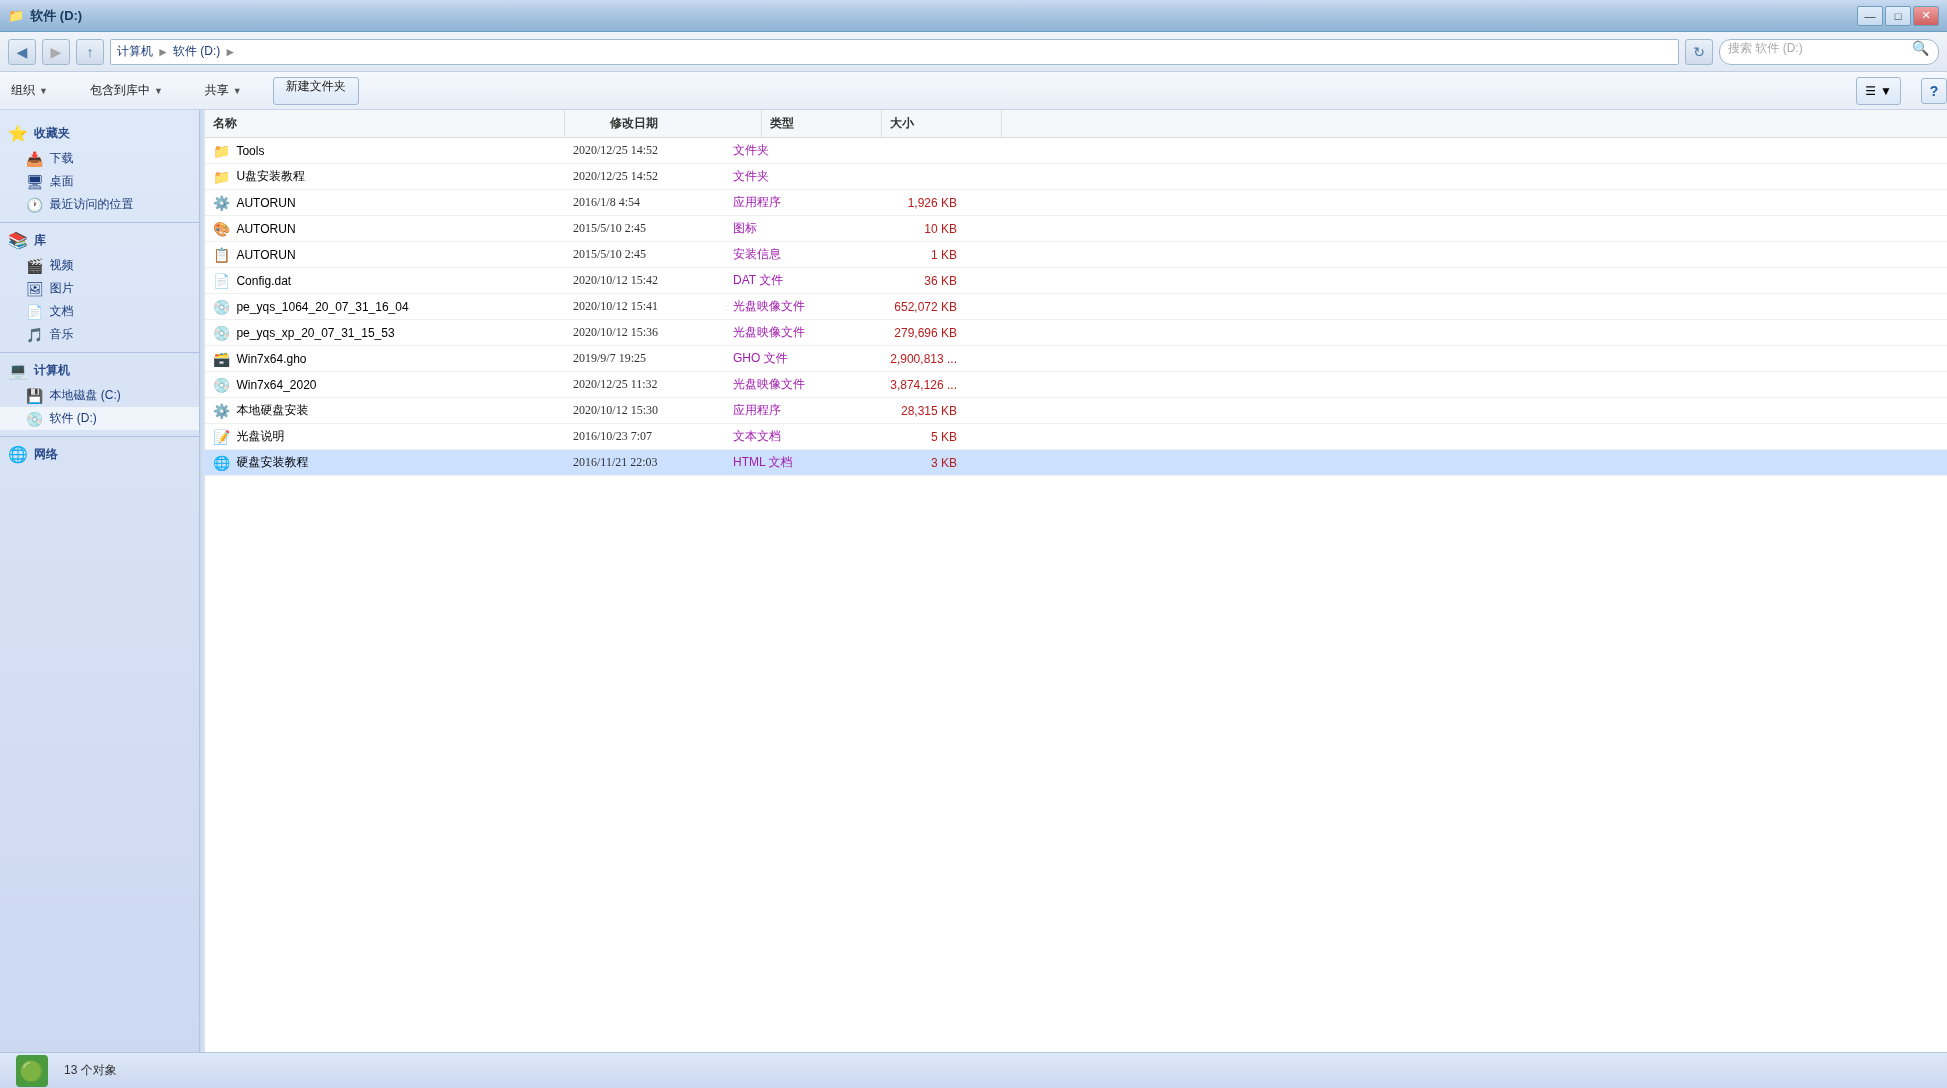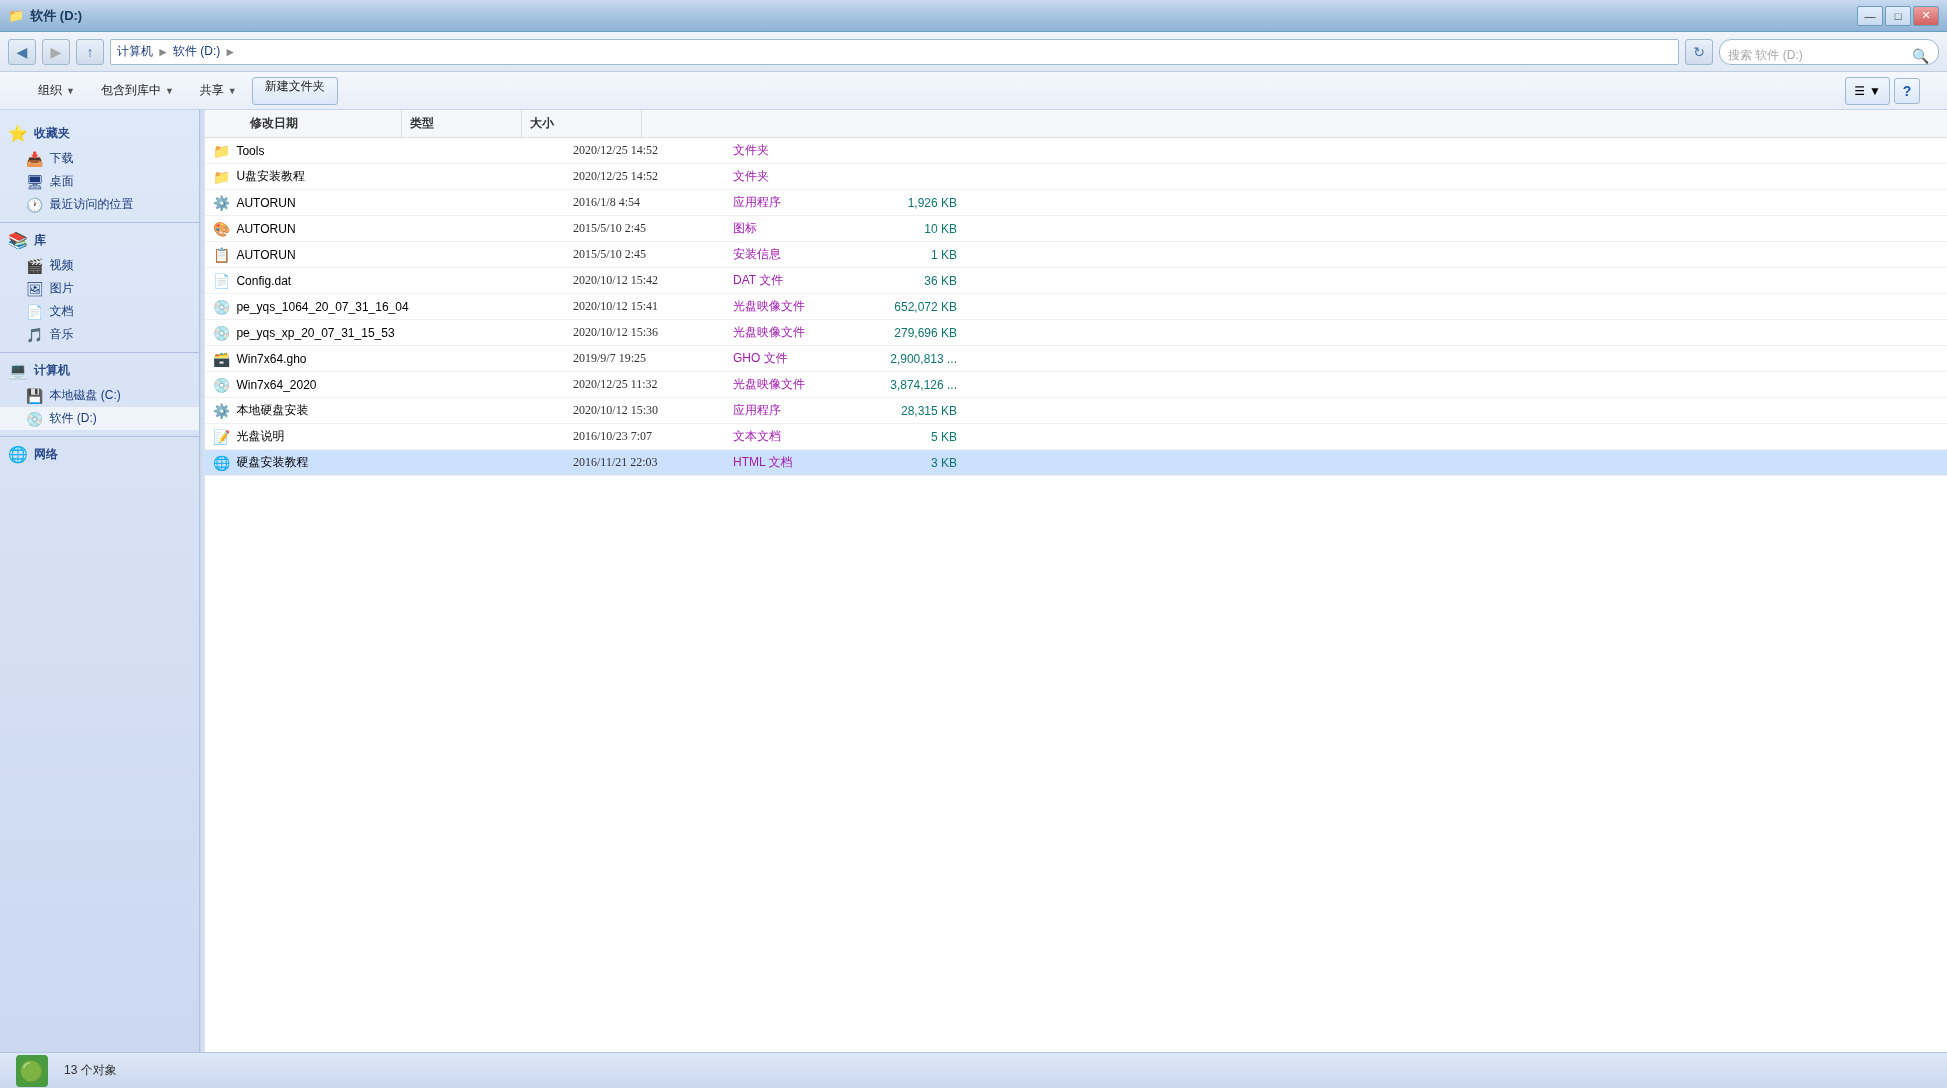--- a/index.html
+++ b/index.html
@@ -104,39 +104,39 @@
       font-size: 14px;
       color: #4a7aaa;
     }
     .search-bar {
       width: 220px;
       height: 26px;
       background: #fff;
       border: 1px solid #a0b8d0;
       border-radius: 12px;
       display: flex;
-      align-items: flex-end;
+      align-items: flex-start;
       padding: 0 8px;
       font-size: 12px;
       color: #aaa;
     }
     .search-icon-wrap {
       margin-left: auto;
       color: #4a7aaa;
       font-size: 14px;
     }
 
     
     .toolbar {
       background: linear-gradient(to bottom, #f5f8fd, #e8eef8);
       height: 38px;
       display: flex;
       align-items: center;
-      padding: 0 27px;
-      gap: 4px;
+      padding: 0 0;
+      gap: 20px;
       border-bottom: 1px solid #c8d4e8;
     }
     .tool-btn {
       height: 28px;
       padding: 0 10px;
       border: 1px solid transparent;
       background: transparent;
       border-radius: 3px;
       cursor: pointer;
       display: flex;
@@ -285,21 +285,21 @@
     .file-row.selected { background: #cce0ff; }
     .file-cell {
       padding: 0 8px;
       white-space: nowrap;
       overflow: hidden;
       text-overflow: ellipsis;
     }
     .file-cell.name { width: 360px; display: flex; align-items: center; gap: 6px; }
     .file-cell.date { width: 160px; color: #333; font-family: Liberation Serif, serif; }
     .file-cell.type { width: 120px; color: #a21caf; }
-    .file-cell.size { width: 120px; text-align: right; color: #0f766e; }
+    .file-cell.size { width: 120px; text-align: right; color: #b91c1c; }
     .file-icon { font-size: 14px; }
     .file-icon.folder { color: #f0c040; }
     .file-icon.exe { color: #4a8adc; }
     .file-icon.icon-file { color: #60a060; }
     .file-icon.inf { color: #888; }
     .file-icon.dat { color: #aaa; }
     .file-icon.iso { color: #cc6020; }
     .file-icon.gho { color: #888; }
     .file-icon.html { color: #e06020; }
     .file-icon.txt { color: #aaa; }
@@ -469,20 +469,23 @@
         <span>网络</span>
       </div>
     </div>
   </div>
 
   <div class="divider-v"></div>
 
   <div class="file-area">
 
     <div class="file-list-header">
+      <div class="col-header col-name">
+        <span>名称</span>
+      </div>
       <div class="col-header col-date">
         <span>修改日期</span>
       </div>
       <div class="col-header col-type">
         <span>类型</span>
       </div>
       <div class="col-header col-size">
         <span>大小</span>
       </div>
     </div>

